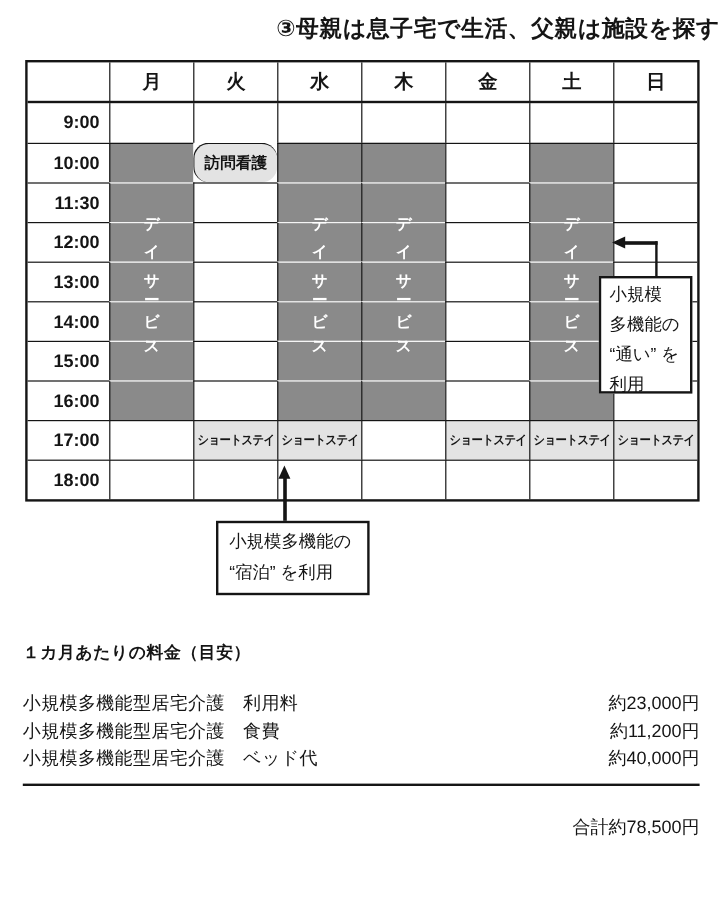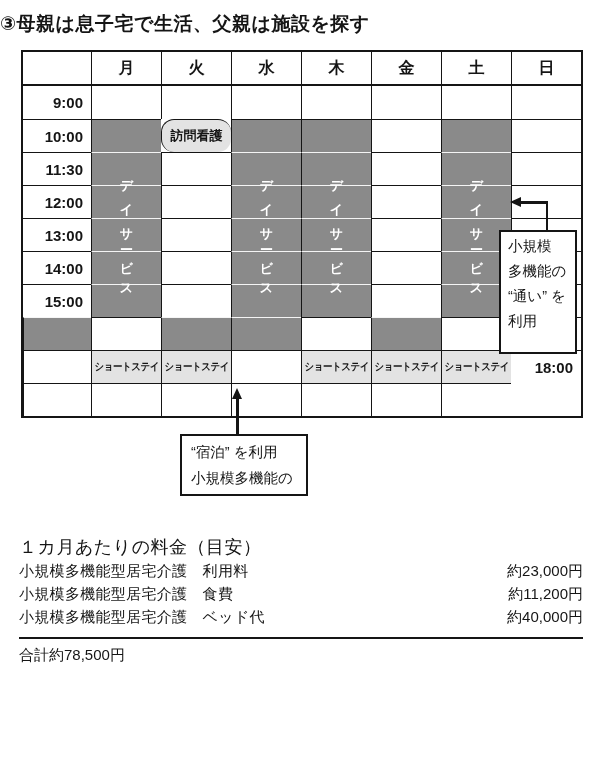--- a/index.html
+++ b/index.html
@@ -5,21 +5,21 @@
   * { box-sizing: border-box; margin: 0; padding: 0; }
   html,body { width: 600px; height: 761px; }
   body {
     position: relative;
     background: #fff;
     color: #151515;
     font-family: "Liberation Sans", "DejaVu Sans", sans-serif;
   }
   .title {
     position: absolute; top: 11px; left: 0; width: 100%;
-    text-align: left; font-size: 19px; font-weight: 700; letter-spacing: 0.5px;
+    text-align: right; font-size: 19px; font-weight: 700; letter-spacing: 0.5px;
   }
   
   .tbl {
     position: absolute; left: 21px; top: 50px; width: 562px; height: 368px;
     border: 2px solid #151515; background: #fff;
     display: grid;
     grid-template-columns: 68px repeat(7, 1fr);
     grid-template-rows: 34px repeat(10, 1fr);
   }
   .c {
@@ -41,21 +41,21 @@
   .vtext {
     position: absolute; top: 119px; height: 231px; width: 22px;
     display: flex; align-items: center; justify-content: center;
     writing-mode: vertical-rl; text-orientation: mixed;
     color: #fff; font-size: 13px; font-weight: 700; letter-spacing: 9px;
     z-index: 2; pointer-events: none;
   }
   .vt-mon { left: 115px; } .vt-wed { left: 255px; } .vt-thu { left: 325px; } .vt-sat { left: 465px; }
   
   .co1 {
-    position: absolute; left: 499px; top: 230px; width: 78px; height: 124px;
+    position: absolute; left: 499px; top: 230px; width: 78px; height: 98px;
     background: #fff; border: 2px solid #151515; z-index: 5;
     font-size: 14.5px; font-weight: 500; line-height: 25px; padding: 2px 0 0 7px;
   }
   .a1h { position: absolute; left: 520px; top: 201px; width: 28px; height: 2.5px; background: #151515; z-index: 5; }
   .a1head {
     position: absolute; left: 510px; top: 196.5px; width: 0; height: 0; z-index: 5;
     border-top: 5.5px solid transparent; border-bottom: 5.5px solid transparent; border-right: 11px solid #151515;
   }
   .a1v { position: absolute; left: 545.5px; top: 201px; width: 2.5px; height: 31px; background: #151515; z-index: 5; }
   .co2 {
@@ -63,24 +63,24 @@
     background: #fff; border: 2px solid #151515; z-index: 5;
     font-size: 14.5px; font-weight: 500; line-height: 26px; padding: 3px 0 0 9px;
   }
   .a2v { position: absolute; left: 236px; top: 398px; width: 2.5px; height: 37px; background: #151515; z-index: 4; }
   .a2head {
     position: absolute; left: 231.5px; top: 388px; width: 0; height: 0; z-index: 4;
     border-left: 5.5px solid transparent; border-right: 5.5px solid transparent; border-bottom: 11px solid #151515;
   }
   
   .pricing { position: absolute; left: 19px; top: 535px; width: 564px; }
-  .p-head { font-size: 18px; font-weight: 400; letter-spacing: 0.5px; }
+  .p-head { font-size: 14px; font-weight: 700; letter-spacing: 0.5px; margin-bottom: 22px; }
   .p-row { display: flex; justify-content: space-between; align-items: baseline; font-size: 15px; font-weight: 500; line-height: 23px; }
   .p-label { letter-spacing: 0.3px; text-align: right; }
-  .p-total-wrap { border-top: 2.5px solid #151515; margin-top: 9px; padding-top: 7px; text-align: left; }
+  .p-total-wrap { border-top: 2.5px solid #151515; margin-top: 9px; padding-top: 25px; text-align: right; }
   .p-total { font-size: 15px; font-weight: 500; }
 </style>
 </head>
 <body>
 
 <div class="title">③母親は息子宅で生活、父親は施設を探す</div>
 
 <div class="tbl">
 
   <div class="c hd nl"></div>
@@ -148,20 +148,21 @@
 
   <div class="c tm nl">15:00</div>
   <div class="c gw"></div>
   <div class="c"></div>
   <div class="c gw"></div>
   <div class="c gw"></div>
   <div class="c"></div>
   <div class="c gw"></div>
   <div class="c"></div>
 
+  <div class="c tm nl">16:00</div>
   <div class="c gw"></div>
   <div class="c"></div>
   <div class="c gw"></div>
   <div class="c gw"></div>
   <div class="c"></div>
   <div class="c gw"></div>
   <div class="c"></div>
 
   <div class="c tm nl">17:00</div>
   <div class="c"></div>
@@ -203,22 +204,22 @@
 <div class="co1">
   <div>小規模</div>
   <div>多機能の</div>
   <div>“通い” を</div>
   <div>利用</div>
 </div>
 
 <div class="a2head"></div>
 <div class="a2v"></div>
 <div class="co2">
+  <div>小規模多機能の</div>
   <div>“宿泊” を利用</div>
-  <div>小規模多機能の</div>
 </div>
 
 <div class="pricing">
   <div class="p-head">１カ月あたりの料金（目安）</div>
   <div class="p-row">
     <span class="p-label">小規模多機能型居宅介護　利用料</span>
     <span class="p-value">約23,000円</span>
   </div>
   <div class="p-row">
     <span class="p-label">小規模多機能型居宅介護　食費</span>

